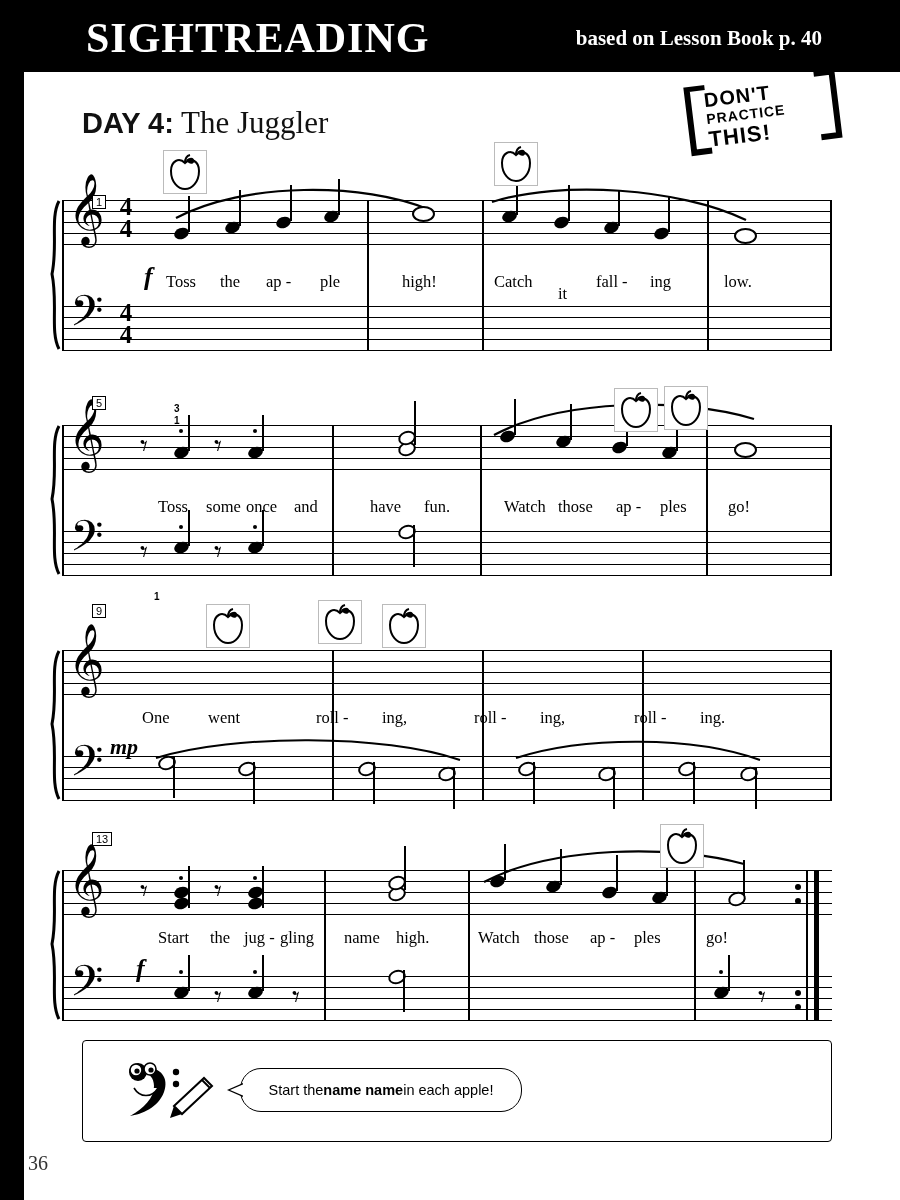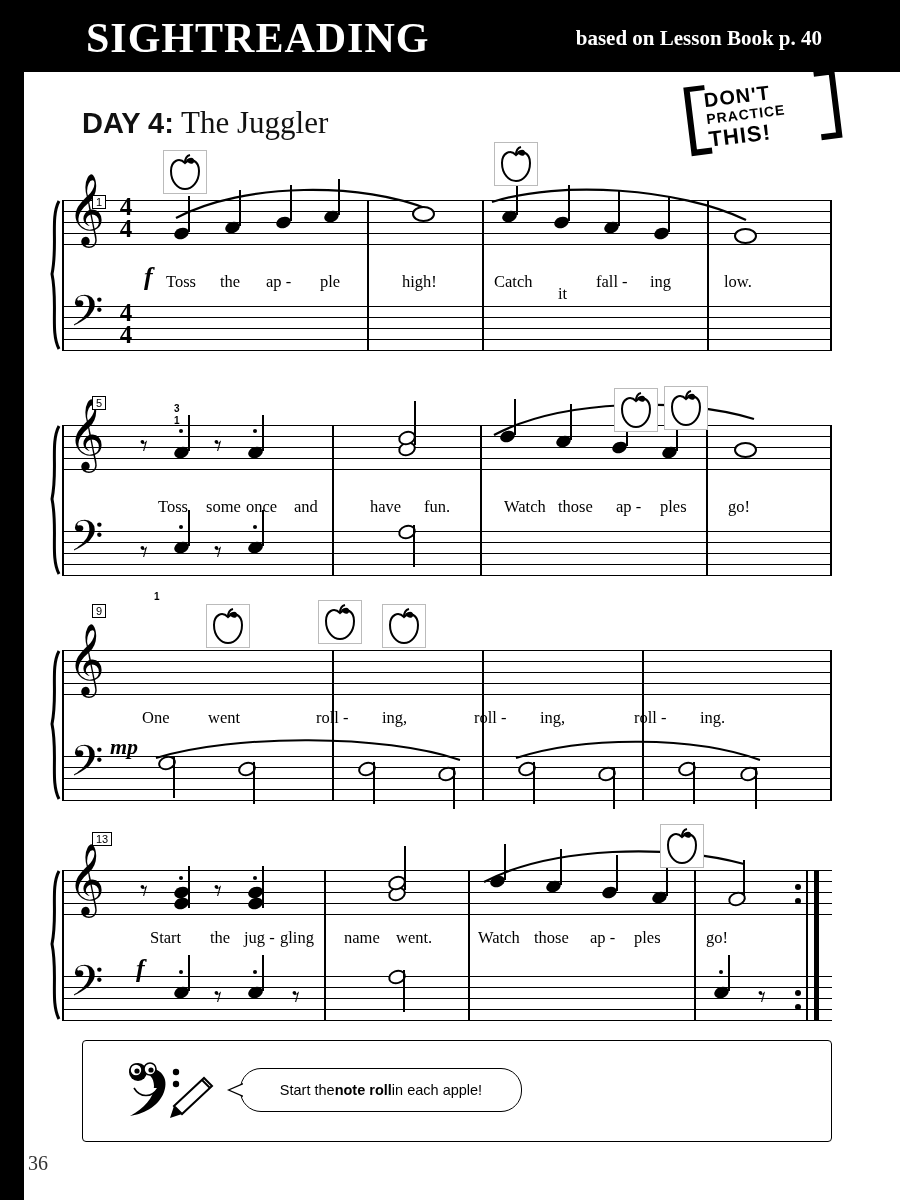--- a/index.html
+++ b/index.html
@@ -617,26 +617,26 @@
   </div>
   <div class="note">
     <div class="head" style="left:652px;top:117px;"></div>
       <div class="stem" style="left:666px;top:85px;height:36px;"></div>
     <div class="dot" style="left:657px;top:100px;"></div>
   </div>
   <div class="rest" style="left:696px;top:112px;">𝄾</div>
 
   <div class="dyn" style="left:74px;top:84px;">f</div>
 
-  <div class="lyric" style="left:88px;top:58px;">Start</div>
+  <div class="lyric" style="left:96px;top:58px;">Start</div>
   <div class="lyric" style="left:148px;top:58px;">the</div>
   <div class="lyric" style="left:182px;top:58px;">jug -</div>
   <div class="lyric" style="left:218px;top:58px;">gling</div>
   <div class="lyric" style="left:282px;top:58px;">name</div>
-  <div class="lyric" style="left:334px;top:58px;">went.</div>
+  <div class="lyric" style="left:334px;top:58px;">high.</div>
   <div class="lyric" style="left:416px;top:58px;">Watch</div>
   <div class="lyric" style="left:472px;top:58px;">those</div>
   <div class="lyric" style="left:528px;top:58px;">ap -</div>
   <div class="lyric" style="left:572px;top:58px;">ples</div>
   <div class="lyric" style="left:644px;top:58px;">go!</div>
 </div>
 
 <div class="measnum" style="left:92px;top:832px;">13</div>
 
 <div class="apple" style="left:660px;top:824px;">
@@ -668,17 +668,17 @@
     <path d="M56 48 L86 20 L94 28 L64 56 Z" fill="#fff" stroke="#000" stroke-width="2"></path>
     <path d="M56 48 L64 56 L52 60 Z" fill="#000"></path>
     <path d="M84 22 L92 30" stroke="#000" stroke-width="2"></path>
   </svg>
 </div>
 
 <div class="bubble">
   <div class="tail"></div>
   <div class="tail2"></div>
   <span>Start the </span>
-    <b>note roll</b>
+    <b>name name</b>
     <span> in each apple!</span>
 </div>
 
 <div class="pagenum">36</div>
 
 </body></html>

